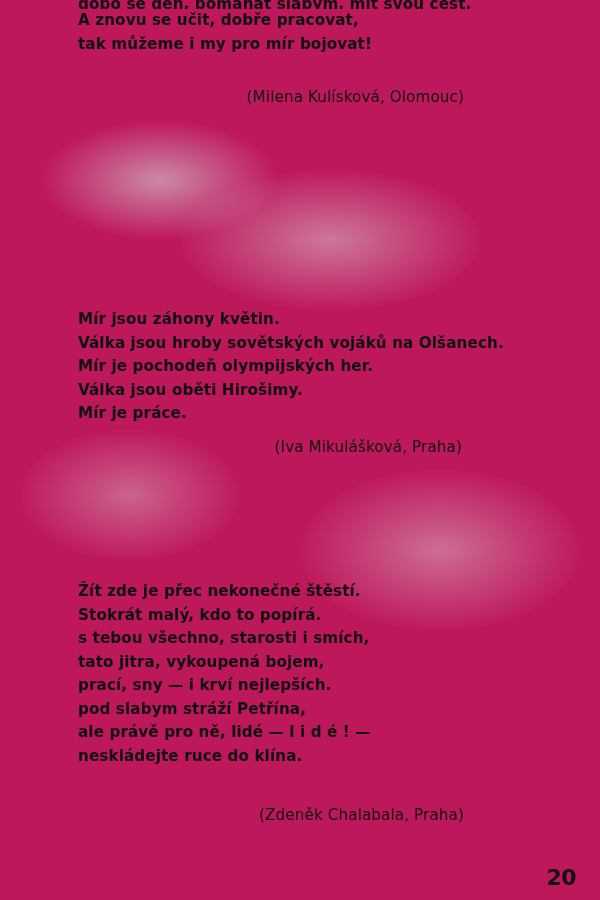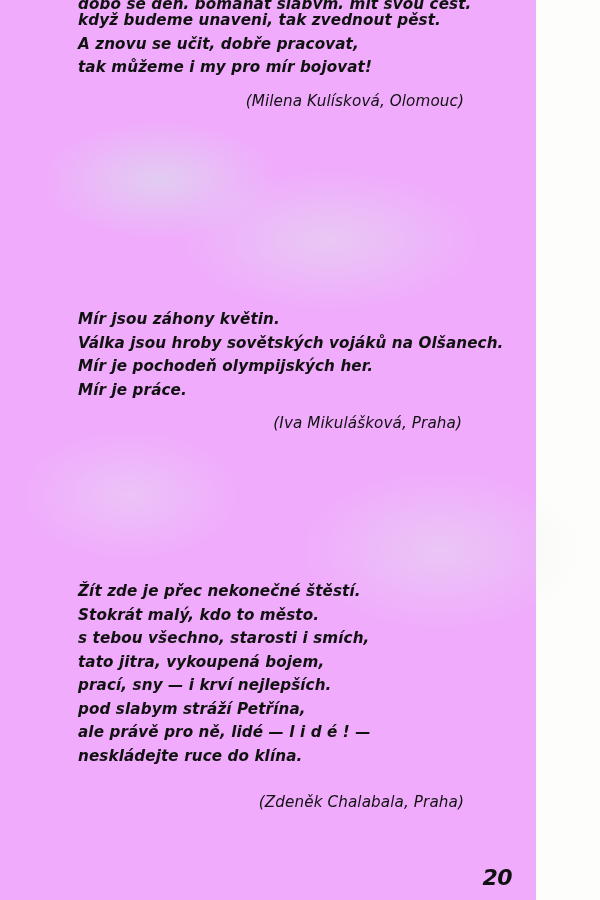--- a/index.html
+++ b/index.html
@@ -10,24 +10,23 @@
     width: 600px;
     height: 900px;
     background: #fdfdfb;
     font-family: "DejaVu Sans", sans-serif;
     color: #1a1a1a;
     overflow: hidden;
     position: relative;
   }
   .page {
     position: relative;
-    width: 536px;
+    width: 600px;
     height: 900px;
-    background: #f0abfc;
-    font-style: italic;
+    background: #be185d;
   }
   
   .tint {
     position: absolute;
     border-radius: 50%;
     pointer-events: none;
   }
   .tint.a {
     left: 40px; top: 120px; width: 240px; height: 120px;
     background: radial-gradient(ellipse at center, rgba(214,232,232,0.55), rgba(252,252,250,0) 70%);
@@ -70,27 +69,27 @@
     color: #111;
     padding-right: 84px;
     letter-spacing: 0.1px;
   }
   .attrib.wide {
     padding-right: 86px;
   }
 
   
   #poem-1 { top: -7px; }
-  #poem-1 .attrib { margin-top: 10px; }
+  #poem-1 .attrib { margin-top: 30px; }
 
   #poem-2 { top: 308px; }
   #poem-2 .attrib { margin-top: 10px; }
 
   #poem-3 { top: 580px; }
-  #poem-3 .attrib { margin-top: 23px; }
+  #poem-3 .attrib { margin-top: 36px; }
 
   .page-number {
     position: absolute;
     right: 24px;
     bottom: 10px;
     font-size: 22px;
     font-weight: 700;
     font-family: "DejaVu Sans", sans-serif;
     color: #111;
     letter-spacing: -0.5px;
@@ -101,37 +100,37 @@
 
 <div class="page">
 
   <div class="tint a"></div>
   <div class="tint b"></div>
   <div class="tint c"></div>
   <div class="tint d"></div>
 
   <div class="poem" id="poem-1">
     <div class="line clipped" style="height:16px;">dopo se den, pomahat slabym, mit svou cest,</div>
-    <div class="line">když budeme unaveni, tak zvednout pěst.</div>
     <div class="line">A znovu se učit, dobře pracovat,</div>
     <div class="line">tak můžeme i my pro mír bojovat!</div>
     <div class="attrib">(Milena Kulísková, Olomouc)</div>
   </div>
 
   <div class="poem" id="poem-2">
     <div class="line">Mír jsou záhony květin.</div>
     <div class="line">Válka jsou hroby sovětských vojáků na Olšanech.</div>
     <div class="line">Mír je pochodeň olympijských her.</div>
+    <div class="line">Válka jsou oběti Hirošimy.</div>
     <div class="line">Mír je práce.</div>
     <div class="attrib wide">(Iva Mikulášková, Praha)</div>
   </div>
 
   <div class="poem" id="poem-3">
     <div class="line">Žít zde je přec nekonečné štěstí.</div>
-    <div class="line">Stokrát malý, kdo to město.</div>
+    <div class="line">Stokrát malý, kdo to popírá.</div>
     <div class="line">s tebou všechno, starosti i smích,</div>
     <div class="line">tato jitra, vykoupená bojem,</div>
     <div class="line">prací, sny — i krví nejlepších.</div>
     <div class="line">pod slabym stráží Petřína,</div>
     <div class="line">ale právě pro ně, lidé — l i d é ! —</div>
     <div class="line">neskládejte ruce do klína.</div>
     <div class="attrib">(Zdeněk Chalabala, Praha)</div>
   </div>
 
   <div class="page-number">20</div>

